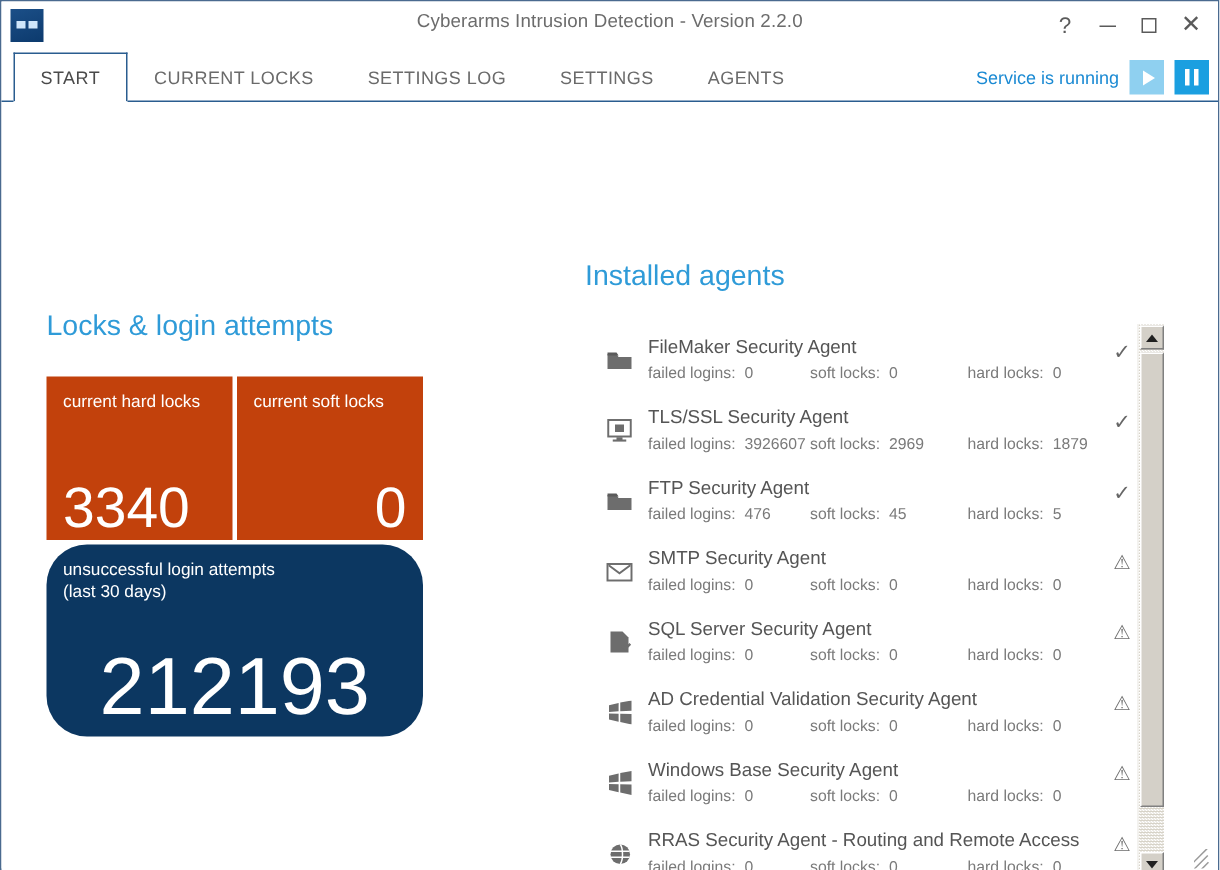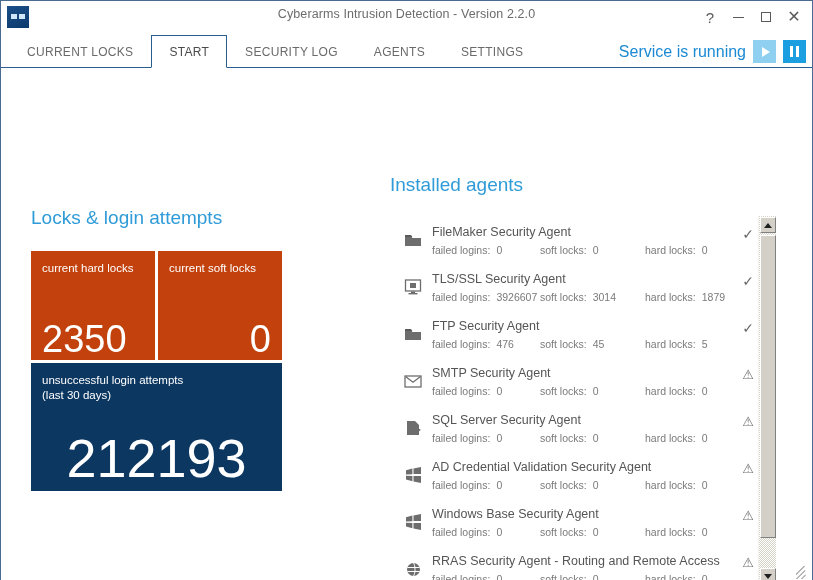--- a/index.html
+++ b/index.html
@@ -62,21 +62,21 @@
   }
   .tab.active{
     color:#4a4a4a;background:#ffffff;
     border:1px solid #2a5d8f;border-bottom:1px solid #ffffff;
     margin-bottom:-1px;height:33px;
   }
   .service{
     position:absolute;right:6px;bottom:4px;
     display:flex;align-items:center;gap:7px;
   }
-  .service-label{font-size:16px;color:#1b8ad3;}
+  .service-label{font-size:12px;color:#1b8ad3;}
   .svc-btn{
     width:23px;height:23px;display:flex;align-items:center;justify-content:center;
     cursor:default;
   }
   .svc-btn.play{background:#8fd0f0;}
   .svc-btn.pause{background:#1b9fe0;}
   .tri{
     width:0;height:0;border-left:8px solid #ffffff;
     border-top:5px solid transparent;border-bottom:5px solid transparent;
     margin-left:2px;
@@ -102,21 +102,21 @@
   .tile.hard,.tile.soft{width:124px;height:109px;background:#c2410c;}
   .tile-label{font-size:11.5px;line-height:1.3;}
   .tile-value{
     position:absolute;left:11px;right:11px;bottom:2px;
     font-size:38px;font-weight:300;line-height:1;
     font-family:"Liberation Sans", sans-serif;
   }
   .tile.hard .tile-value{text-align:left;}
   .tile.soft .tile-value{text-align:right;}
   .tile.wide{
-    width:251px;height:128px;background:#0c3761;margin-top:3px;
+    width:251px;height:128px;background:#0c3761;margin-top:3px;border-radius:27px;
   }
   .tile.wide .tile-value{
     font-size:54px;bottom:6px;text-align:center;font-weight:300;
   }
 
   
   .right-col{position:absolute;left:389px;top:106px;width:390px;}
   .right-col .section-title{display:block;margin:0 0 20px 0;}
 
   .agent-pane{
@@ -211,34 +211,34 @@
         <span class="sq"></span>
       </div>
       <div class="winbtn close">
         <span>✕</span>
       </div>
     </div>
   </div>
 
   <div class="tabstrip">
     <div class="tabs">
+      <div class="tab active">
+        <span>START</span>
+      </div>
       <div class="tab">
         <span>CURRENT LOCKS</span>
       </div>
-      <div class="tab active">
-        <span>START</span>
-      </div>
       <div class="tab">
-        <span>SECURITY LOG</span>
+        <span>SETTINGS LOG</span>
+      </div>
+      <div class="tab">
+        <span>SETTINGS</span>
       </div>
       <div class="tab">
         <span>AGENTS</span>
-      </div>
-      <div class="tab">
-        <span>SETTINGS</span>
       </div>
     </div>
     <div class="service">
       <span class="service-label">Service is running</span>
       <div class="svc-btn play">
         <span class="tri"></span>
       </div>
       <div class="svc-btn pause">
         <span class="pausebars">
             <i></i>
@@ -249,21 +249,21 @@
   </div>
 
   <div class="content">
 
     <div class="left-col">
       <span class="section-title">Locks &amp; login attempts</span>
 
       <div class="tiles-row">
         <div class="tile hard">
           <div class="tile-label">current hard locks</div>
-          <div class="tile-value">2350</div>
+          <div class="tile-value">3340</div>
         </div>
         <div class="tile soft">
           <div class="tile-label">current soft locks</div>
           <div class="tile-value">0</div>
         </div>
       </div>
 
       <div class="tile wide">
         <div class="tile-label">unsuccessful login attempts</div>
         <div class="tile-label">(last 30 days)</div>
@@ -317,21 +317,21 @@
             </span>
             <span class="agent-main">
               <span class="agent-name">TLS/SSL Security Agent</span>
               <span class="agent-stats">
                 <span class="stat s1">
                   <span class="k">failed logins:</span>
                   <span class="v">3926607</span>
                 </span>
                 <span class="stat s2">
                   <span class="k">soft locks:</span>
-                  <span class="v">3014</span>
+                  <span class="v">2969</span>
                 </span>
                 <span class="stat s3">
                   <span class="k">hard locks:</span>
                   <span class="v">1879</span>
                 </span>
               </span>
             </span>
             <span class="agent-status">
               <span>✓</span>
             </span>

